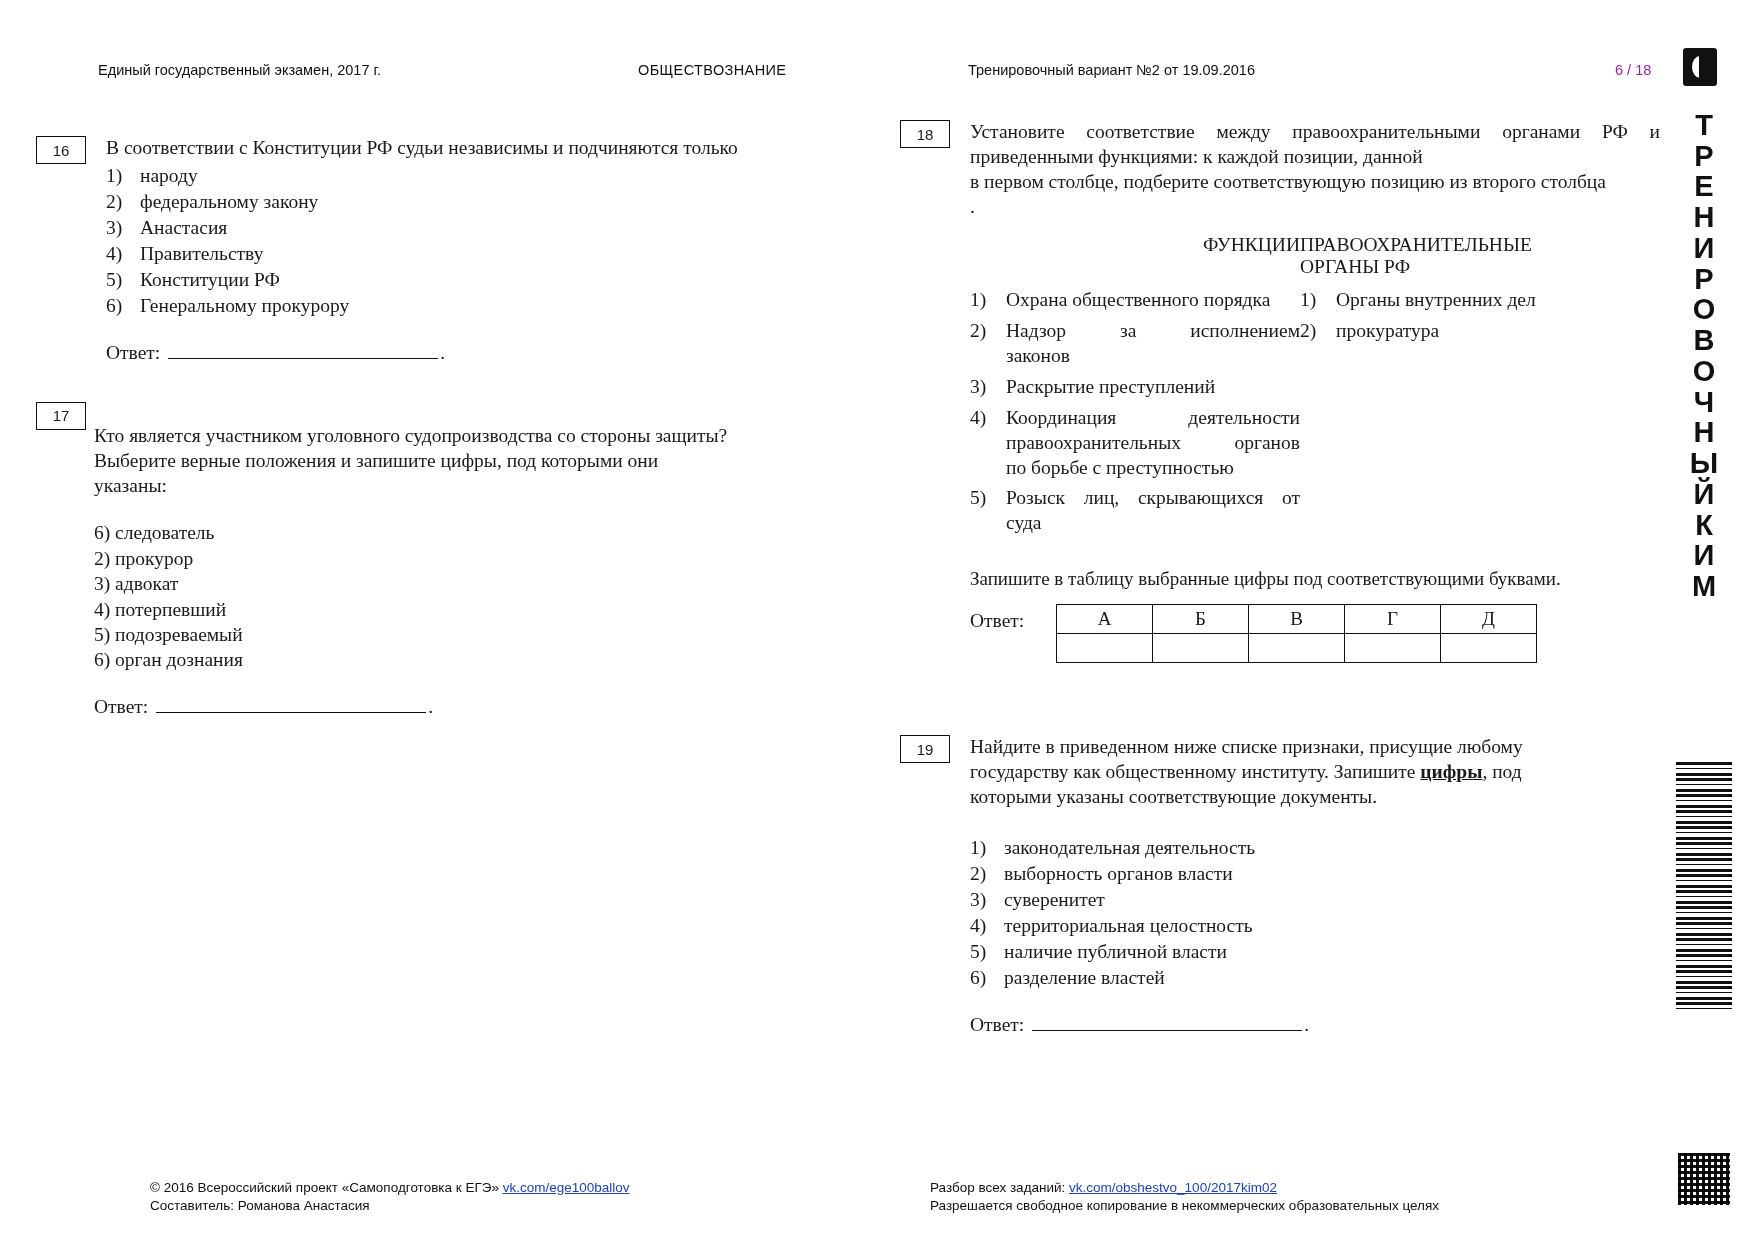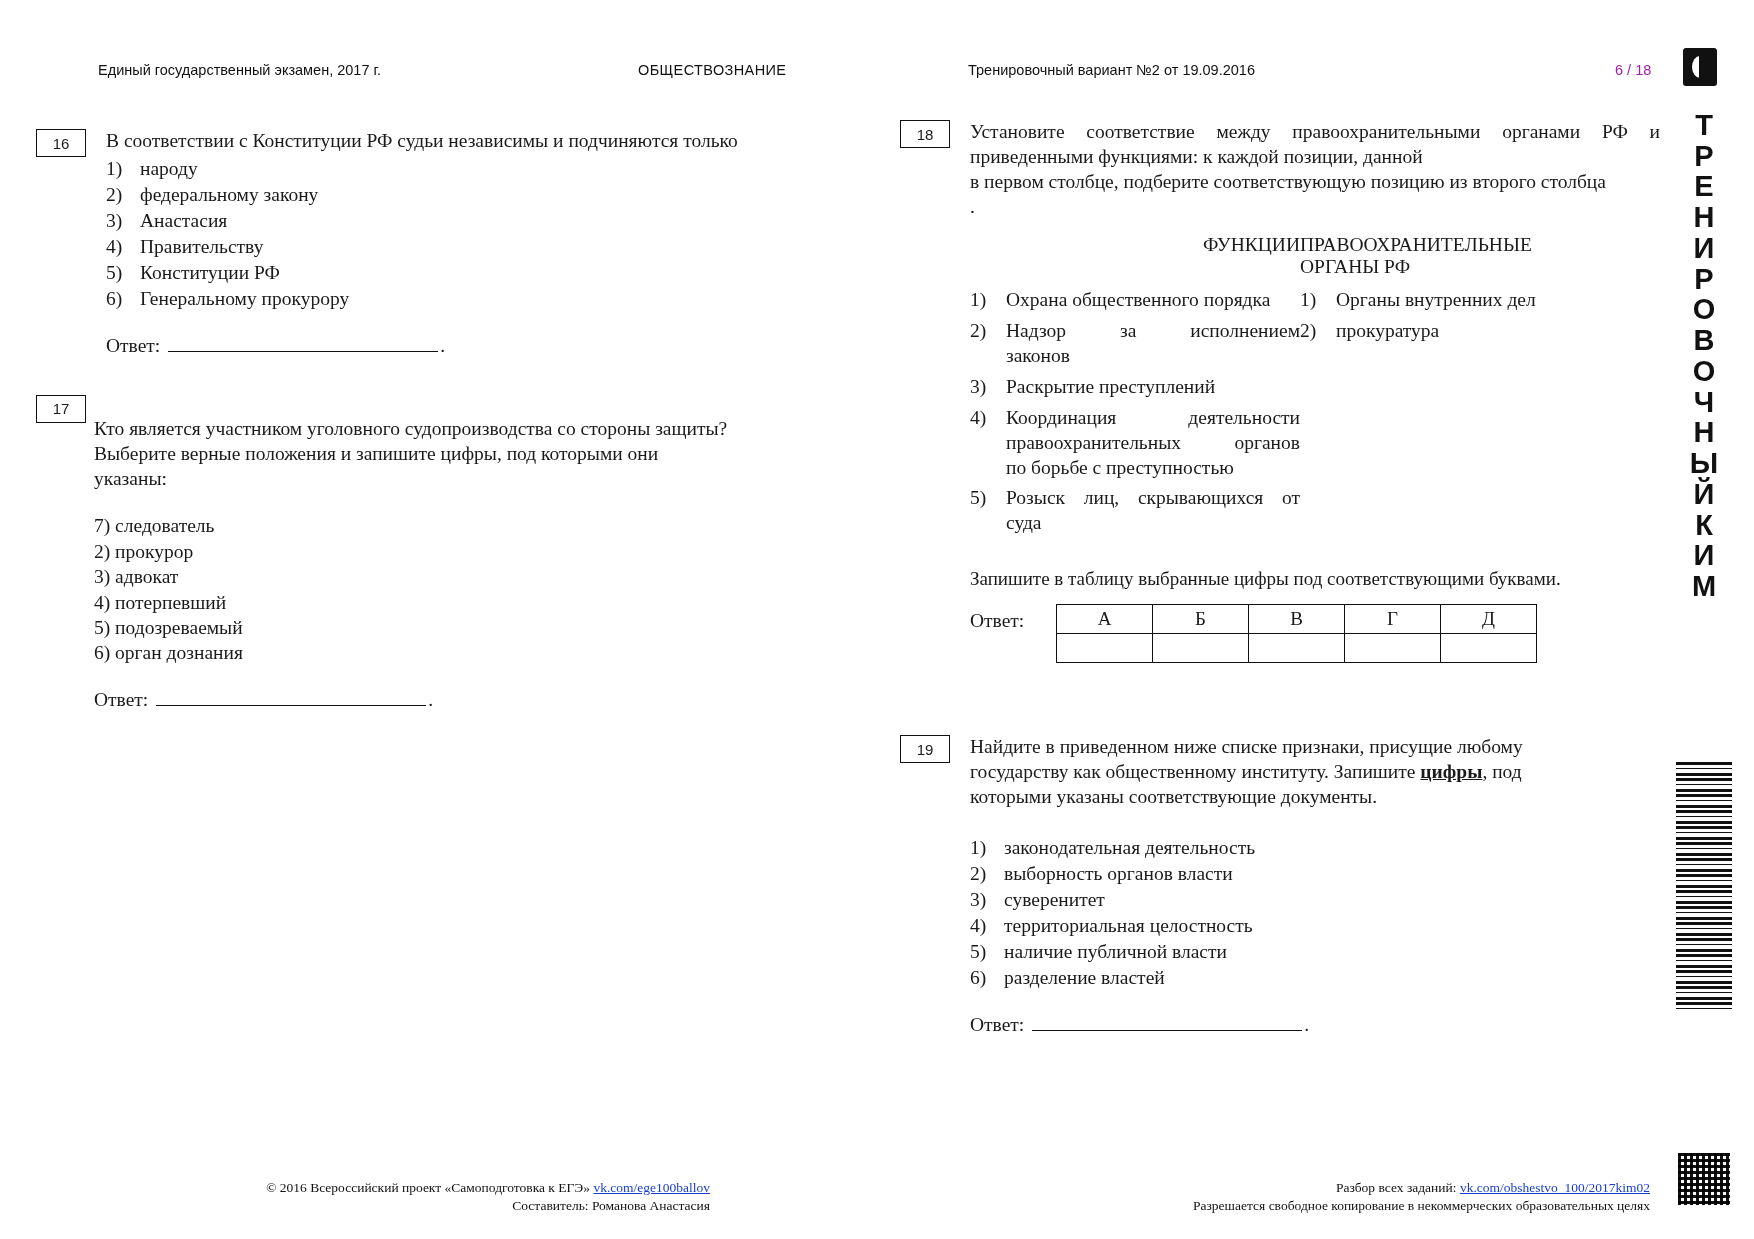--- a/index.html
+++ b/index.html
@@ -54,21 +54,21 @@
     content: "";
     position: absolute;
     left: 16px; top: 8px;
     width: 9px; height: 22px;
     background: #111;
     z-index: 2;
     border-radius: 0 3px 3px 0;
   }
 
   
-  .col-left  { position: absolute; left: 36px;  top: 129px; width: 760px; }
+  .col-left  { position: absolute; left: 36px;  top: 136px; width: 760px; }
   .col-right { position: absolute; left: 900px; top: 120px; width: 760px; }
 
   .task { position: relative; margin-bottom: 10px; }
 
   .qnum {
     position: absolute;
     left: 0; top: 0;
     width: 48px; height: 26px;
     border: 1.3px solid #111;
     font-family: "Liberation Sans", sans-serif;
@@ -191,24 +191,24 @@
     background:
       repeating-linear-gradient(to bottom, #111 0 3px, #fff 3px 6px),
       repeating-linear-gradient(to right, #111 0 3px, #fff 3px 6px);
     background-blend-mode: multiply;
   }
 
   
   .footer {
     position: absolute;
     bottom: 24px;
-    font-family: Liberation Serif, serif;
+    font-family: Liberation Sans, sans-serif;
     font-size: 13.5px;
     color: #111;
-    text-align: right;
+    text-align: left;
     line-height: 1.35;
   }
   .footer-left  { left: 150px; width: 560px; }
   .footer-right { left: 930px; width: 720px; }
   .lnk { color: #1a3fd0; text-decoration: underline; }
 
   .bold-u { font-weight: bold; text-decoration: underline; }
 </style>
 </head>
 <body>
@@ -259,21 +259,21 @@
       </div>
     </div>
 
     <div class="task" style="margin-top:36px;">
       <div class="qnum">17</div>
       <div class="qbody" style="margin-left:58px; padding-top:22px;">
         <div>Кто является участником уголовного судопроизводства со стороны защиты?</div>
         <div>Выберите верные положения и запишите цифры, под которыми они</div>
         <div>указаны:</div>
         <div class="opts" style="margin-top:22px;">
-          <div class="opt-tight">7) следователь</div>
+          <div class="opt-tight">6) следователь</div>
           <div class="opt-tight">2) прокурор</div>
           <div class="opt-tight">3) адвокат</div>
           <div class="opt-tight">4) потерпевший</div>
           <div class="opt-tight">5) подозреваемый</div>
           <div class="opt-tight">6) орган дознания</div>
         </div>
         <div class="answer">
           <span>Ответ:</span><span class="line"></span><span>.</span>
         </div>
       </div>

